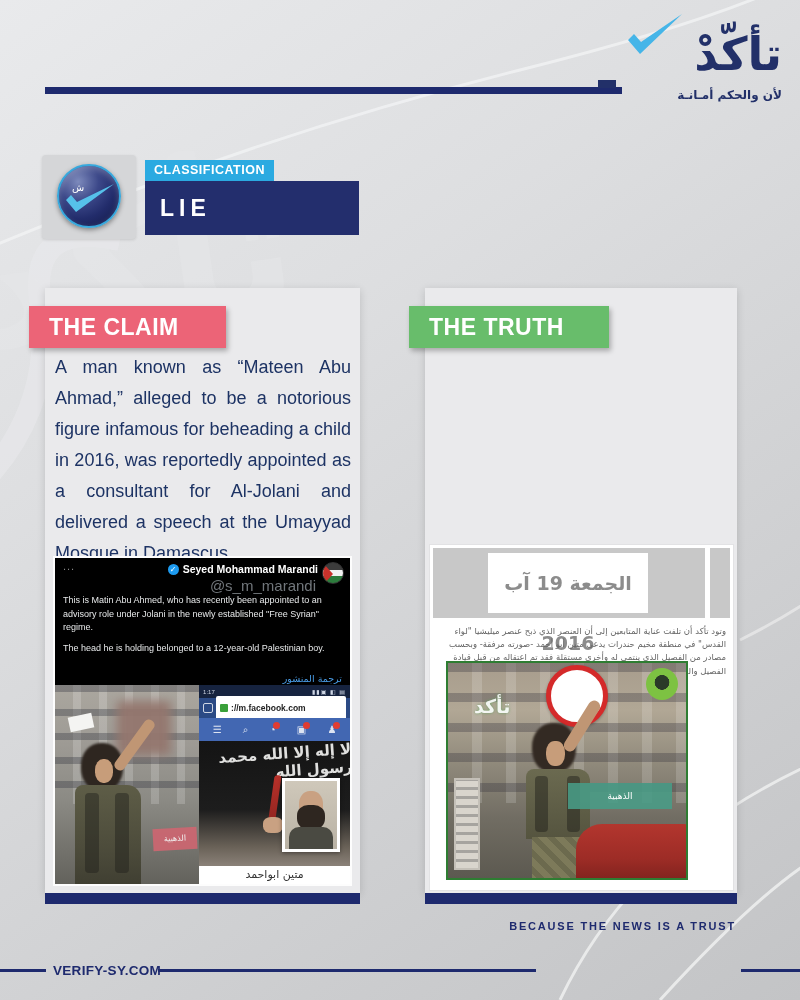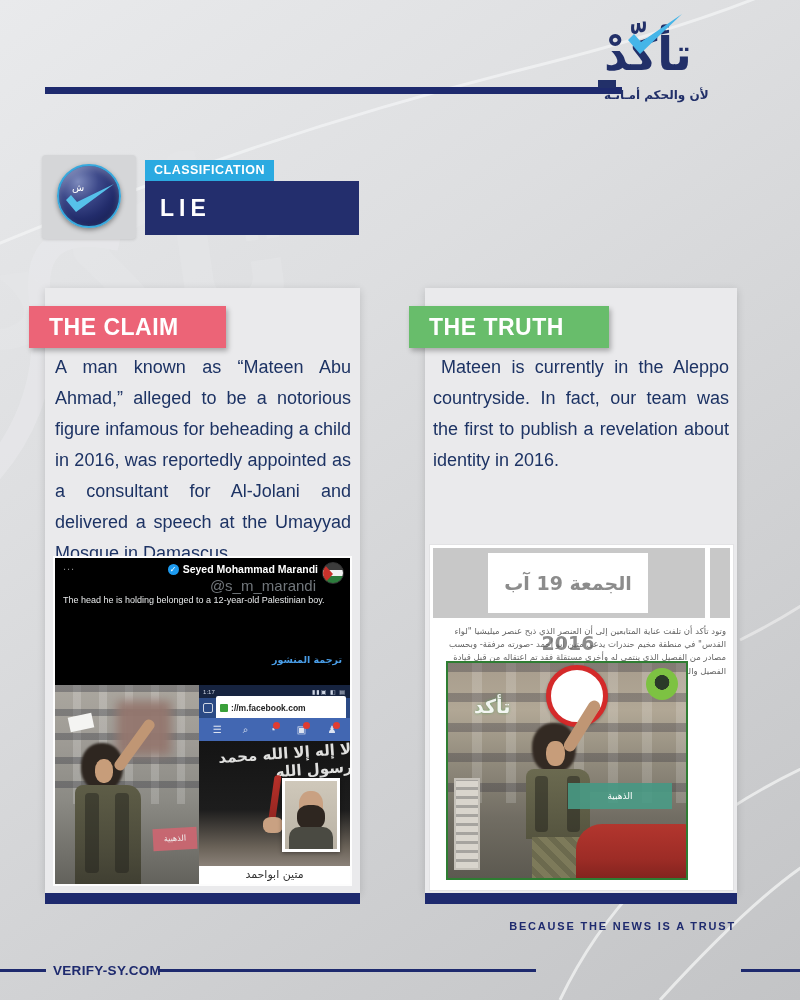--- a/index.html
+++ b/index.html
@@ -11,21 +11,21 @@
     font-family:"Liberation Sans",sans-serif;
   }
   .ar { font-family:"DejaVu Sans",sans-serif; }
   svg.bg-curves { position:absolute; inset:0; }
   .bg-watermark {
     position:absolute; left:-30px; top:170px; font-size:170px; font-weight:bold;
     color:#e6e7e9; opacity:.55; transform:rotate(-8deg); pointer-events:none;
   }
   
   .top-rule { position:absolute; left:45px; top:87px; width:577px; height:7px; background:#1e2a6e; }
-  .logo { position:absolute; right:18px; top:22px; width:178px; text-align:left; }
+  .logo { position:absolute; right:18px; top:22px; width:178px; text-align:right; }
   .logo-word { position:relative; font-size:46px; font-weight:bold; color:#223069; line-height:64px; direction:rtl; }
   .logo-check { position:absolute; left:22px; top:-12px; }
   .logo-dash { position:absolute; left:-6px; bottom:14px; width:18px; height:8px; background:#223069; }
   .logo-tagline { margin-top:2px; font-size:12px; font-weight:bold; color:#223069; direction:rtl; }
   
   .class-badge-bg { position:absolute; left:42px; top:155px; width:94px; height:84px; background:#d5d6d8; border-radius:4px; box-shadow:0 1px 3px rgba(0,0,0,.12); }
   .globe {
     position:absolute; left:15px; top:9px; width:64px; height:64px; border-radius:50%;
     background:radial-gradient(circle at 32% 26%, #7d8abc 0%, #3c4889 34%, #222c6b 62%, #111843 100%);
     border:2px solid #38a8dc; box-shadow:0 2px 5px rgba(0,0,0,.4), inset 0 3px 6px rgba(255,255,255,.25);
@@ -65,21 +65,21 @@
   .tweet-more { position:absolute; left:8px; top:2px; color:#888; font-size:11px; letter-spacing:1px; }
   .tweet-name-row { position:absolute; right:32px; top:5px; display:flex; align-items:center; gap:4px; }
   .tweet-author { color:#fff; font-size:10.5px; font-weight:bold; }
   .verified { width:11px; height:11px; border-radius:50%; background:#1d9bf0; color:#fff; font-size:8px; line-height:11px; text-align:center; flex:0 0 auto; }
   .tweet-handle { position:absolute; right:34px; top:19px; color:#71767b; font-size:15px; }
   .tweet-avatar { position:absolute; right:6px; top:4px; width:22px; height:22px; border-radius:50%; overflow:hidden;
     background:linear-gradient(180deg,#3c3c3c 0 34%,#f2f2f2 34% 66%,#2c7c3c 66% 100%); border:1px solid #333; }
   .tweet-avatar:before { content:""; position:absolute; left:0; top:0; border-top:11px solid transparent; border-bottom:11px solid transparent; border-left:10px solid #c8322b; }
   .tweet-text { position:absolute; left:8px; top:36px; width:283px; }
   .tweet-text p { color:#e7e9ea; font-size:9px; line-height:1.5; margin-bottom:7px; }
-  .tweet-translate { position:absolute; right:8px; bottom:20px; color:#4a9ee8; font-size:9.5px; direction:rtl;font-weight:bold; }
+  .tweet-translate { position:absolute; right:8px; bottom:1px; color:#4a9ee8; font-size:9.5px; direction:rtl; }
   .tweet-media { position:relative; display:flex; height:199px; background:#111; }
   
   .media-photo { position:relative; width:146px; overflow:hidden;
     background:linear-gradient(180deg,#aba79f 0%,#9d9a94 30%,#8b8a84 58%,#74736d 82%,#63625c 100%); }
   .media-photo .windows { position:absolute; inset:0 0 40% 0;
     background:repeating-linear-gradient(180deg, rgba(50,52,62,.35) 0 7px, transparent 7px 24px),
                repeating-linear-gradient(90deg, transparent 0 18px, rgba(255,255,255,.18) 18px 26px); }
   .media-photo .flag-white { position:absolute; left:14px; top:30px; width:24px; height:15px; background:#f4f4f2; transform:rotate(-12deg); box-shadow:0 10px 0 -9px #555; }
   .blur-box { position:absolute; left:62px; top:16px; width:54px; height:54px; background:rgba(148,118,110,.95); filter:blur(5px); }
   .man-hair { position:absolute; left:26px; top:58px; width:42px; height:48px; background:#2e2620; border-radius:46%; filter:blur(1px); }
@@ -186,20 +186,21 @@
   <div class="tweet">
     <div class="tweet-top">
       <div class="tweet-more">...</div>
       <div class="tweet-name-row">
         <span class="verified">✓</span>
         <span class="tweet-author">Seyed Mohammad Marandi</span>
       </div>
       <div class="tweet-handle">@s_m_marandi</div>
       <div class="tweet-avatar"></div>
       <div class="tweet-text">
+        <p>This is Matin Abu Ahmed, who has recently been appointed to an advisory role under Jolani in the newly established "Free Syrian" regime.</p>
         <p>The head he is holding belonged to a 12-year-old Palestinian boy.</p>
       </div>
       <div class="tweet-translate ar">ترجمة المنشور</div>
     </div>
     <div class="tweet-media">
       <div class="media-photo">
         <div class="windows"></div>
         <div class="flag-white"></div>
         <div class="blur-box"></div>
         <div class="man-hair"></div>
@@ -240,21 +241,20 @@
           </div>
         </div>
         <div class="fb-caption ar">متين ابواحمد</div>
       </div>
     </div>
   </div>
   <div class="card-bottom-bar bar-left"></div>
 
   <div class="card card-truth"></div>
   <div class="banner truth-banner">THE TRUTH</div>
-  <div class="card-body truth-body">Mateen is currently in the Aleppo countryside. In fact, our team was the first to publish a revelation about identity in 2016.</div>
 
   <div class="article">
     <div class="article-graybar"></div>
     <div class="article-graysquare"></div>
     <div class="article-datebox ar">الجمعة 19 آب 2016</div>
     <div class="article-text ar">وتود تأكد أن تلفت عناية المتابعين إلى أن العنصر الذي ذبح عنصر ميليشيا "لواء القدس" في منطقة مخيم حندرات يدعى متين أبو أحمد -صورته مرفقة- وبحسب مصادر من الفصيل الذي ينتمي له وأخرى مستقلة فقد تم اعتقاله من قبل قيادة الفصيل والحكم عليه بالسجن على خلفية الجريمة التي ارتكبها</div>
     <div class="article-photo">
       <div class="windows2"></div>
       <div class="photo-watermark ar">تأكد</div>
       <div class="photo-logo-green"></div>

